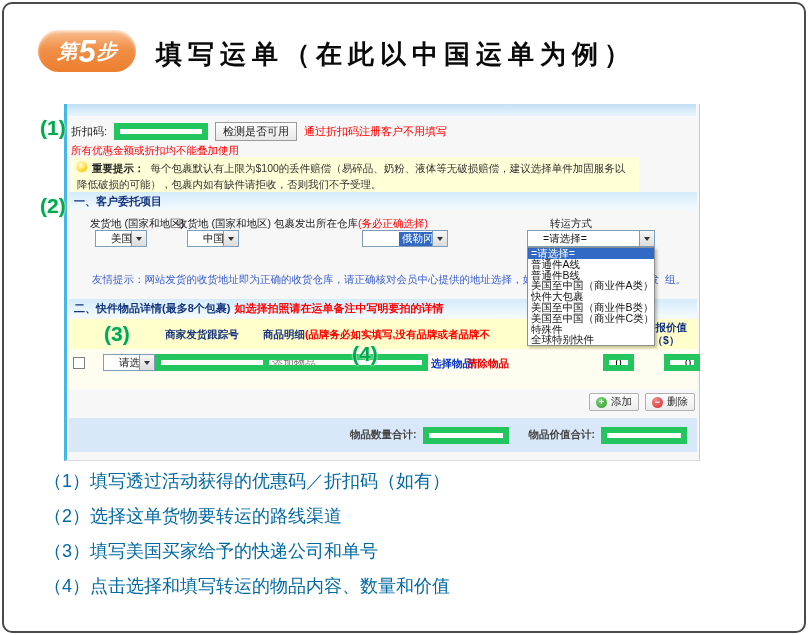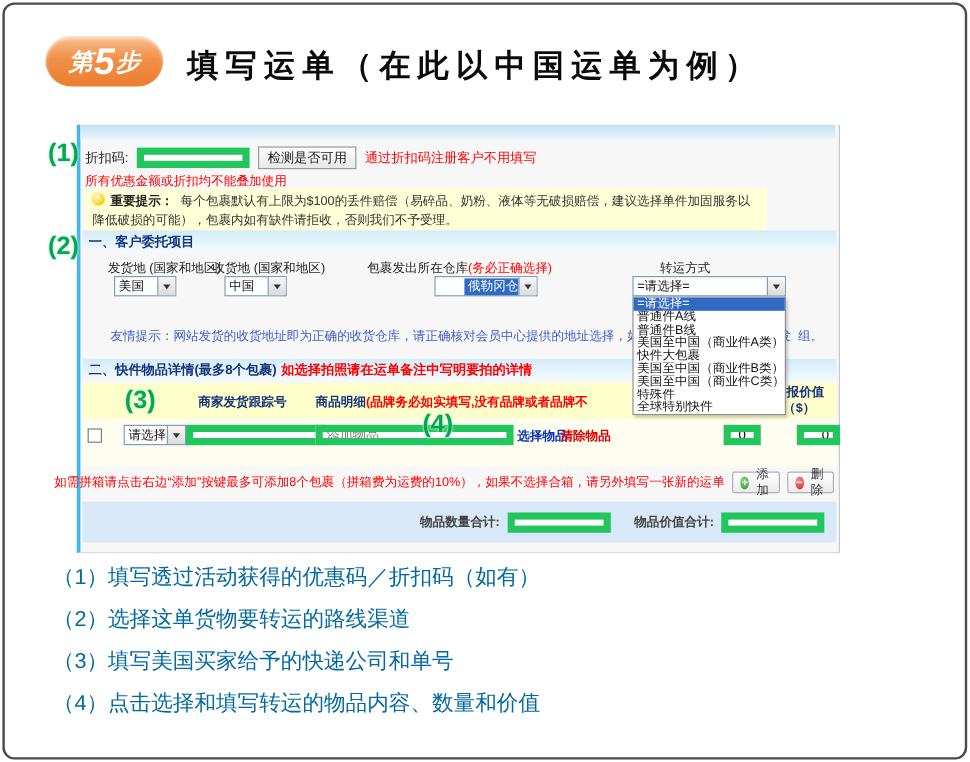--- a/index.html
+++ b/index.html
@@ -37,21 +37,21 @@
 
   .secbar{position:absolute;left:2px;width:628px;height:18px;background:linear-gradient(#d4ebfa,#f3fafe);
       display:flex;align-items:center;padding-left:5px;font-size:11px;font-weight:bold;color:#14357e;gap:4px;white-space:nowrap;}
   .secbar.s1{top:88px;}
   .secbar.s2{top:195px;}
   .secbar .red{font-weight:bold;}
 
   .flabel{position:absolute;top:113px;font-size:10.5px;color:#222;white-space:nowrap;}
   .fsel{position:absolute;top:126px;height:17px;border:1px solid #7f9db9;background:#fff;display:flex;
       align-items:center;font-size:10.5px;color:#111;}
-  .fsel .val{flex:1;padding:0 3px;white-space:nowrap;overflow:hidden;}
+  .fsel .val{flex:1;padding:0 3px;white-space:nowrap;overflow:hidden;margin-left:12px;}
   .fsel .val.hl{background:#316ac5;color:#fff;}
   .arrowbox{width:15px;height:100%;border-left:1px solid #7f9db9;background:linear-gradient(#f6f6f6,#dcdcdc);
       display:flex;align-items:center;justify-content:center;}
   .arrowbox i{width:0;height:0;border-left:3px solid transparent;border-right:3px solid transparent;border-top:4px solid #333;}
 
   .ddlist{position:absolute;left:460px;top:143px;width:128px;background:#fff;border:1px solid #8f8f8f;
       box-shadow:2px 2px 3px rgba(0,0,0,.25);z-index:30;font-size:10.5px;color:#111;}
   .ddlist .opt{padding:0 3px;height:10.8px;line-height:10.8px;white-space:nowrap;overflow:hidden;}
   .ddlist .opt.sel{background:#316ac5;color:#fff;}
 
@@ -130,21 +130,21 @@
     <div class="tipbox">
       <span class="bulb"></span><span class="tip-label">重要提示：</span><span>每个包裹默认有上限为$100的丢件赔偿（易碎品、奶粉、液体等无破损赔偿，建议选择单件加固服务以降低破损的可能），包裹内如有缺件请拒收，否则我们不予受理。</span>
     </div>
 
     <div class="secbar s1">
       <span>一、客户委托项目</span>
     </div>
 
     <span class="flabel" style="left:23px;">发货地 (国家和地区)</span>
     <span class="flabel" style="left:110px;">收货地 (国家和地区)</span>
-    <span class="flabel" style="left:207px;margin-left:32px;"><span>包裹发出所在仓库</span><span class="red">(务必正确选择)</span></span>
+    <span class="flabel" style="left:207px;"><span>包裹发出所在仓库</span><span class="red">(务必正确选择)</span></span>
     <span class="flabel" style="left:483px;">转运方式</span>
 
     <div class="fsel" style="left:28px;width:52px;">
       <span class="val">美国</span>
       <span class="arrowbox">
           <i></i>
         </span>
     </div>
     <div class="fsel" style="left:120px;width:52px;">
       <span class="val">中国</span>
@@ -203,21 +203,20 @@
       </div>
       <input class="txt in-track" style="">
       <input class="txt in-item" placeholder="添加物品" style="">
       <a href="#" class="lnk select">选择物品</a>
       <a href="#" class="lnk clear">清除物品</a>
       <input class="txt in-qty" value="0" style="">
       <input class="txt in-val" value="0" style="">
     </div>
 
     <div class="merge-row">
-      <span class="mtext">如需拼箱请点击右边“添加”按键最多可添加8个包裹（拼箱费为运费的10%），如果不选择合箱，请另外填写一张新的运单</span>
       <button class="mini-btn">
         <span class="cicon add">+</span>
         <span>添加</span>
       </button>
       <button class="mini-btn">
         <span class="cicon del">−</span>
         <span>删除</span>
       </button>
     </div>
 

